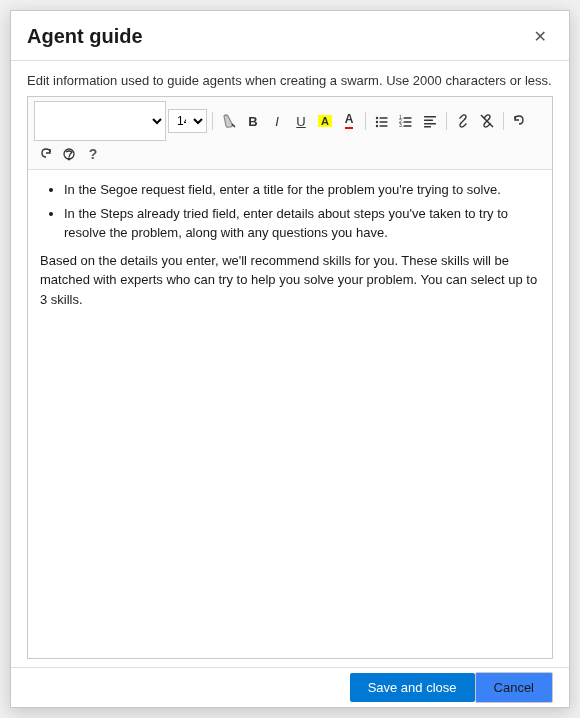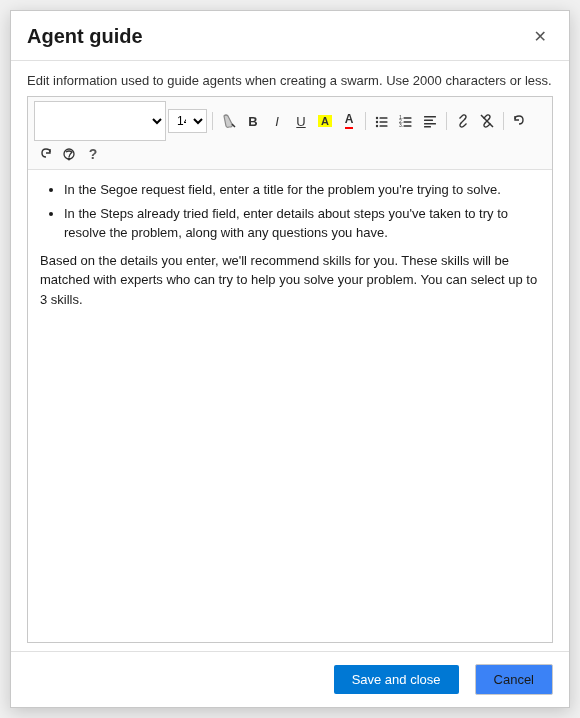--- a/index.html
+++ b/index.html
@@ -123,22 +123,22 @@
     .editor-body p { margin-bottom: 8px; }
     .editor-body ul {
       margin-left: 24px;
       margin-bottom: 8px;
     }
     .editor-body ul li { margin-bottom: 4px; }
     .dialog-footer {
       display: flex;
       align-items: center;
       justify-content: flex-end;
-      padding: 12px 16px;
-      gap: 16px;
+      padding: 4px 16px;
+      gap: 0;
       border-top: 1px solid #e0e0e0;
       background: #fff;
     }
     .btn-primary {
       background: #0078d4;
       color: #fff;
       border: none;
       padding: 7px 18px;
       font-size: 13px;
       font-family: inherit;

